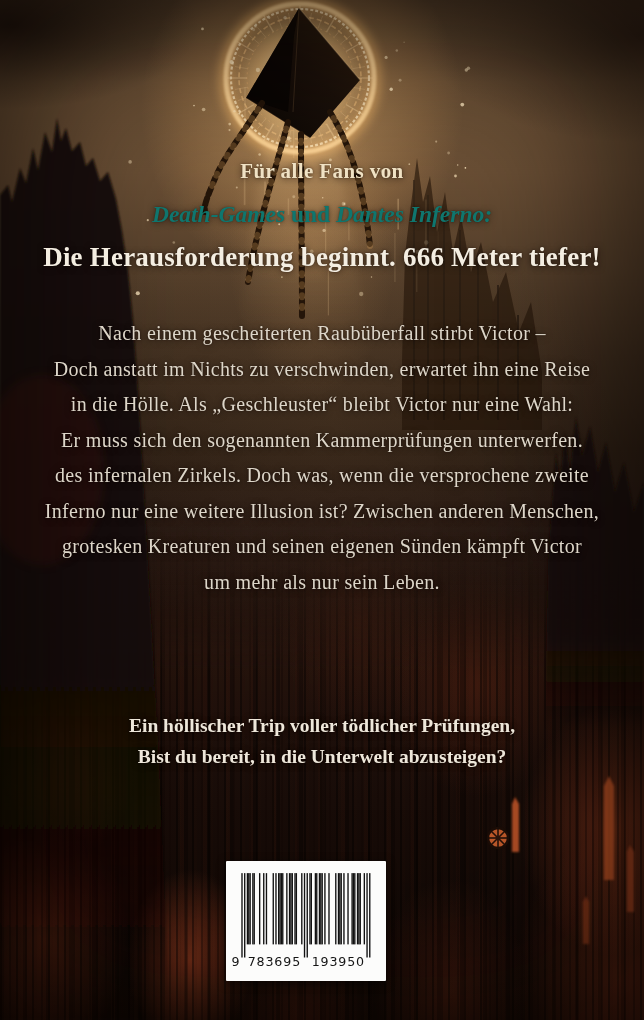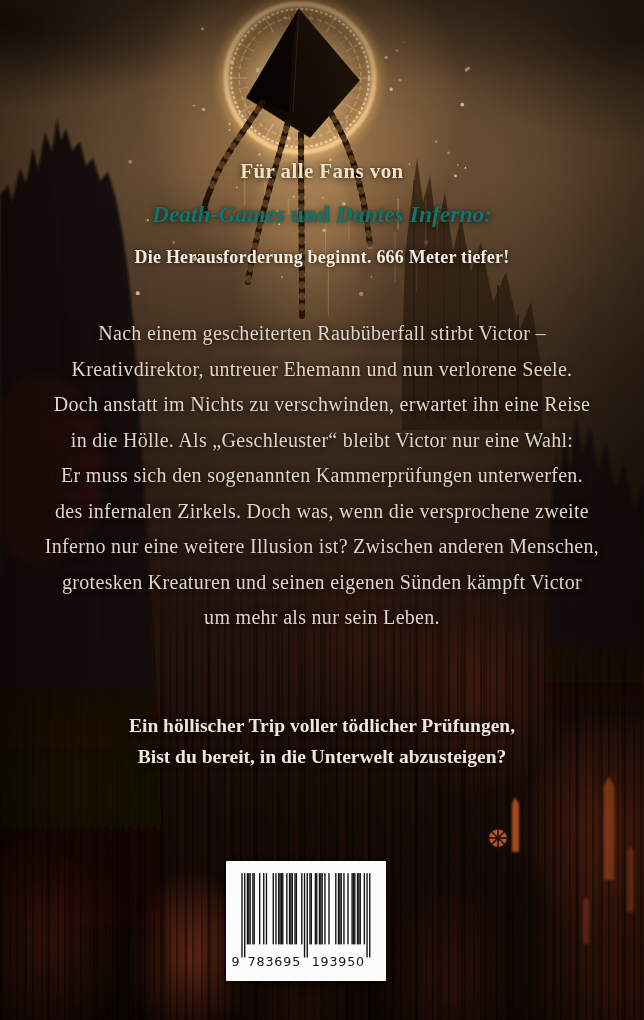--- a/index.html
+++ b/index.html
@@ -47,21 +47,21 @@
 
   .vignette{box-shadow:inset 0 0 140px 42px rgba(8,4,2,.6);pointer-events:none;}
 
   
   .txt{position:absolute;left:12px;right:12px;text-align:center;
        text-shadow:0 1px 7px rgba(15,8,4,.65), 0 0 2px rgba(15,8,4,.4);}
   .tagline{top:150px;line-height:43px;font-weight:bold;}
   .t1{font-size:21px;color:#f0e2c4;letter-spacing:.4px;}
   .t2{font-size:23.5px;color:#0f766e;white-space:nowrap;}
   .t2 .it{font-style:italic;}
-  .t3{font-size:18px;color:#f4eee2;white-space:nowrap;letter-spacing:.2px;}
+  .t3{font-size:27px;color:#f4eee2;white-space:nowrap;letter-spacing:.2px;}
   .blurb{top:316px;line-height:35.5px;font-size:20px;color:#ddd6c9;letter-spacing:.3px;font-family:Liberation Serif, serif;}
   .blurb .tline{white-space:nowrap;}
   .closing{top:710px;line-height:31px;font-size:19.5px;font-weight:bold;color:#eee7da;}
   .closing .tline{white-space:nowrap;}
 
   
   .barcode{position:absolute;left:226px;top:861px;width:160px;height:120px;
            background:#fcfcfb;border-radius:1px;box-shadow:0 2px 10px rgba(0,0,0,.55);}
   .barcode svg{display:block;margin:5px auto 0;}
 </style>
@@ -299,21 +299,20 @@
   <div class="layer vignette"></div>
 
   <div class="txt tagline">
     <div class="t1">Für alle Fans von</div>
     <div class="t2"><span class="it">Death-Games</span><span> und </span><span class="it">Dantes Inferno:</span></div>
     <div class="t3">Die Herausforderung beginnt. 666 Meter tiefer!</div>
   </div>
 
   <div class="txt blurb">
       <div class="tline">Nach einem gescheiterten Raubüberfall stirbt Victor –</div>
-      <div class="tline">Kreativdirektor, untreuer Ehemann und nun verlorene Seele.</div>
       <div class="tline">Doch anstatt im Nichts zu verschwinden, erwartet ihn eine Reise</div>
       <div class="tline">in die Hölle. Als „Geschleuster“ bleibt Victor nur eine Wahl:</div>
       <div class="tline">Er muss sich den sogenannten Kammerprüfungen unterwerfen.</div>
       <div class="tline">des infernalen Zirkels. Doch was, wenn die versprochene zweite</div>
       <div class="tline">Inferno nur eine weitere Illusion ist? Zwischen anderen Menschen,</div>
       <div class="tline">grotesken Kreaturen und seinen eigenen Sünden kämpft Victor</div>
       <div class="tline">um mehr als nur sein Leben.</div>
     </div>
 
   <div class="txt closing">

